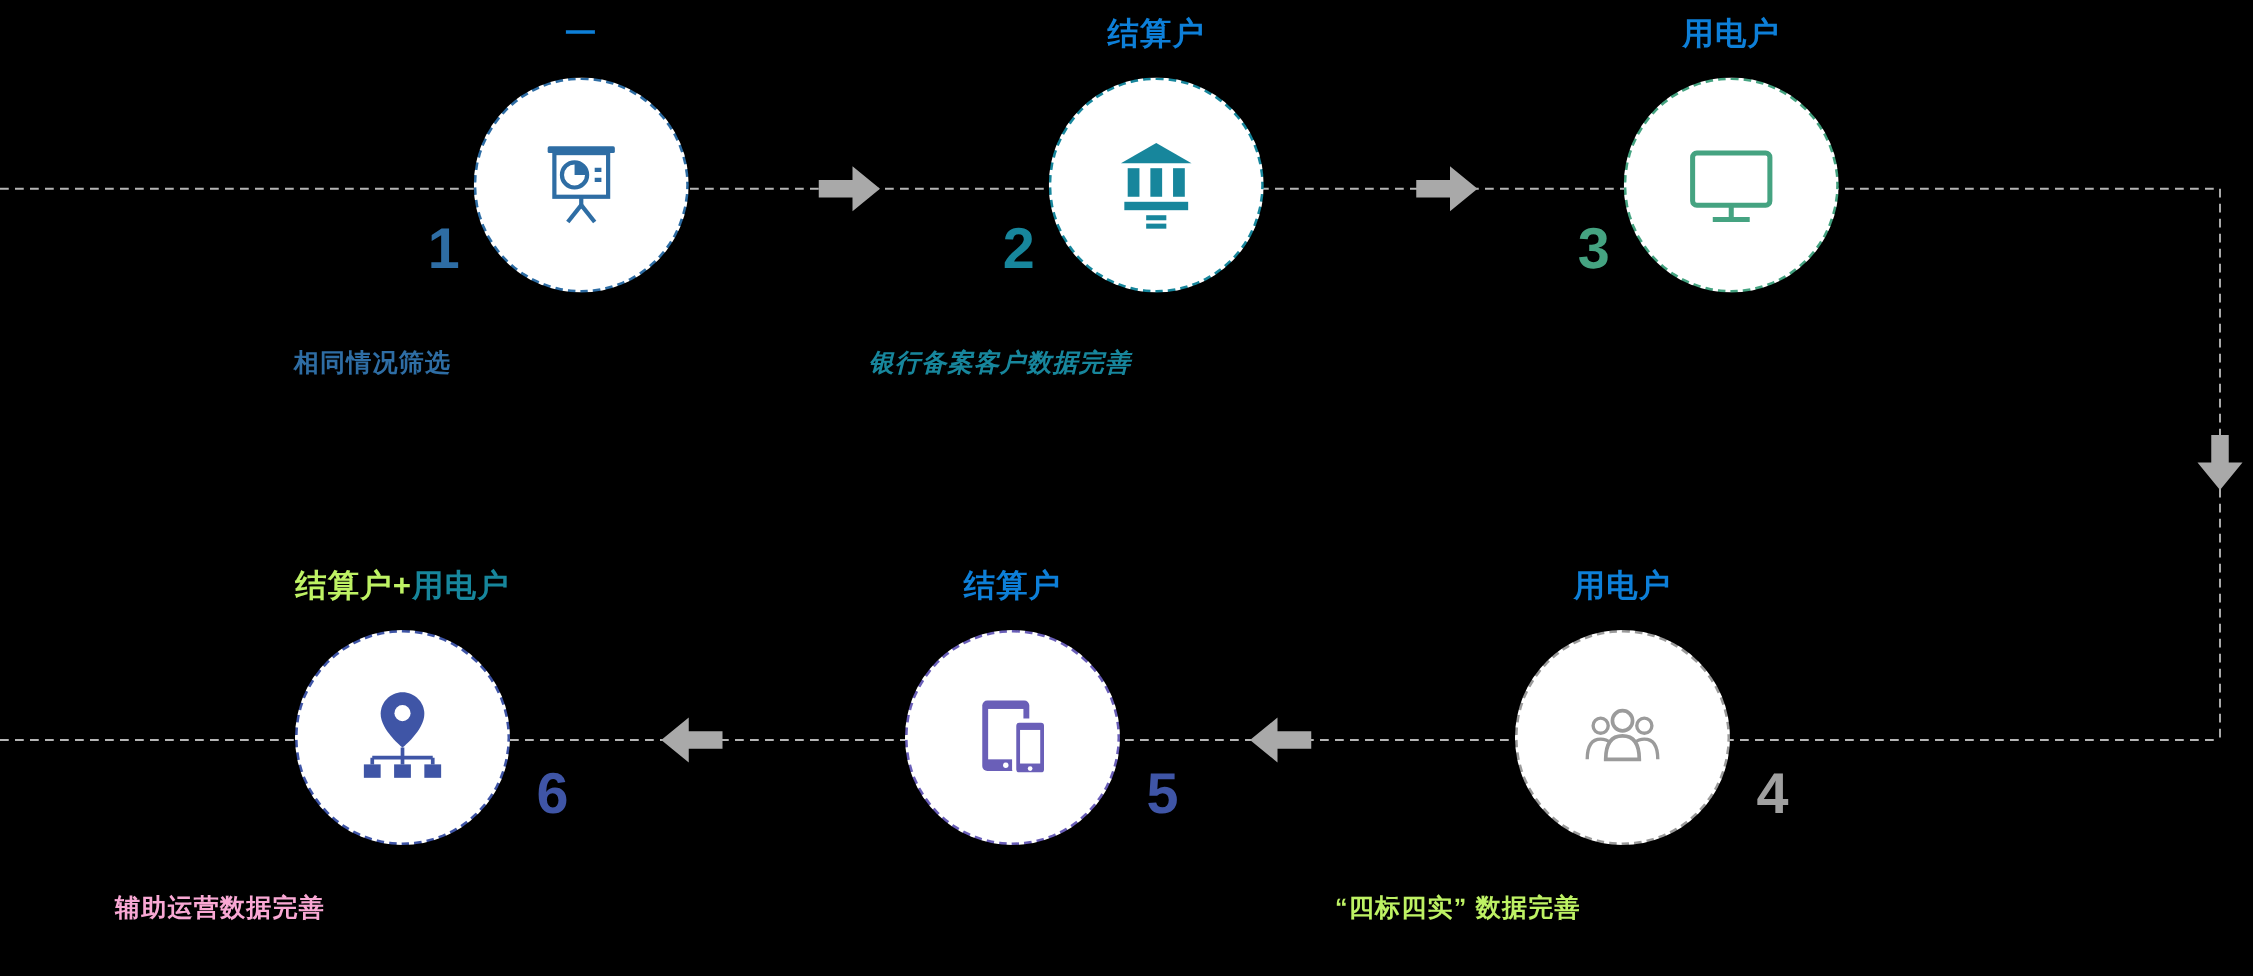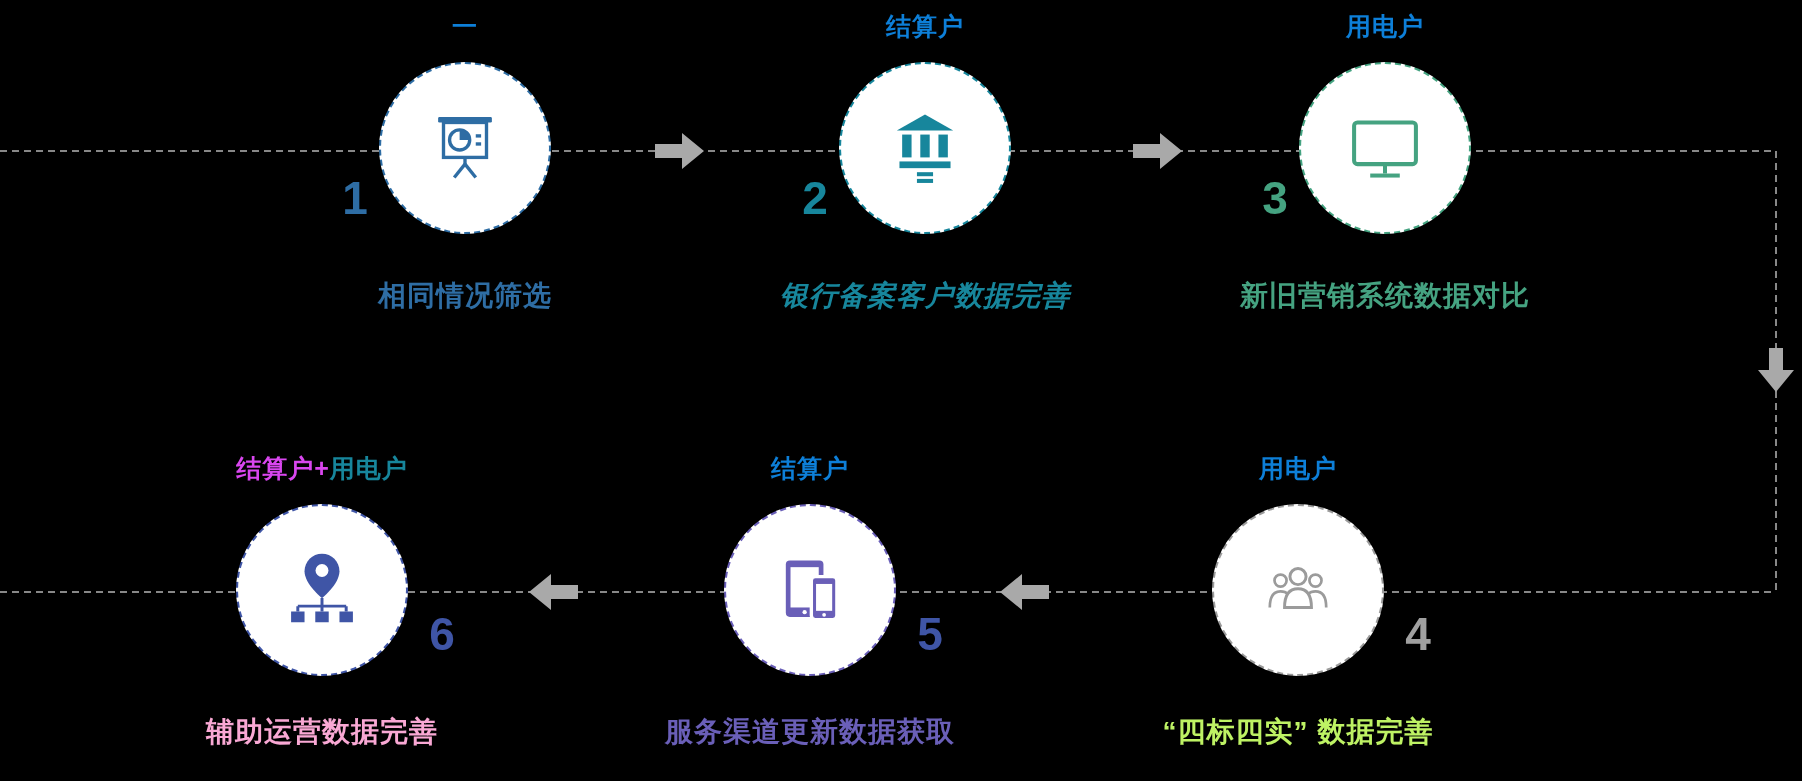--- a/index.html
+++ b/index.html
@@ -70,22 +70,21 @@
     font-size: 46px;
     font-weight: bold;
     line-height: 1;
   }
   .row1 .number { left: 85px; top: 175px; }
   .row2 .number { left: 315px; top: 181px; }
 
   .caption {
     position: absolute;
     left: 0; width: 100%;
-    text-align: center;
-    font-size: 28px;
+    font-size: 20px;
     font-weight: bold;
     letter-spacing: 1px;
     white-space: nowrap;
   }
   .row1 .caption { top: 277px; }
   .row2 .caption { top: 283px; }
 
   .circle svg { display: block; }
 </style>
 </head>
@@ -156,26 +155,25 @@
       <span></span>
     </div>
     <div class="circle" style="color: rgb(69, 163, 129);">
       <svg viewBox="0 0 64 64" width="86" height="86">
         <rect x="9" y="13" width="46" height="31" rx="2.5" fill="none" stroke="currentColor" stroke-width="3"></rect>
         <line x1="32" y1="44" x2="32" y2="51" stroke="currentColor" stroke-width="3"></line>
         <line x1="21" y1="52.5" x2="43" y2="52.5" stroke="currentColor" stroke-width="3"></line>
       </svg>
     </div>
     <div class="number" style="color: rgb(69, 163, 129);">3</div>
-    <div class="caption" style="color: rgb(69, 163, 129);">新旧营销系统数据对比</div>
   </div>
 
   <div class="step row2 s6">
     <div class="top-label">
-      <span style="color: #d946ef; text-align: center;">结算户+</span><span style="color: rgb(23, 134, 156);">用电户</span>
+      <span style="color: #bef264; text-align: center;">结算户+</span><span style="color: rgb(23, 134, 156);">用电户</span>
     </div>
     <div class="circle" style="color: rgb(63, 85, 166);">
       <svg viewBox="0 0 64 64" width="86" height="86">
         <path d="M32 5 C24.8 5 19 10.8 19 18 C19 27.6 32 38 32 38 C32 38 45 27.6 45 18 C45 10.8 39.2 5 32 5 Z" fill="currentColor"></path>
         <circle cx="32" cy="17.5" r="4.8" fill="#ffffff"></circle>
         <path d="M32 38 V44 M14 44 H50 M14 44 V48 M32 44 V48 M50 44 V48" stroke="currentColor" stroke-width="2.2" fill="none"></path>
         <rect x="9" y="48" width="10" height="8" fill="currentColor"></rect>
         <rect x="27" y="48" width="10" height="8" fill="currentColor"></rect>
         <rect x="45" y="48" width="10" height="8" fill="currentColor"></rect>
       </svg>
@@ -193,21 +191,20 @@
       <svg viewBox="0 0 64 64" width="86" height="86">
         <rect x="14" y="10" width="28" height="42" rx="3" fill="currentColor"></rect>
         <rect x="17.5" y="15" width="21" height="30" fill="#ffffff"></rect>
         <circle cx="28" cy="48.5" r="1.6" fill="#ffffff"></circle>
         <rect x="33" y="22" width="19" height="32" rx="3" fill="currentColor" stroke="#ffffff" stroke-width="2.5"></rect>
         <rect x="36.5" y="27.5" width="12" height="20" fill="#ffffff"></rect>
         <circle cx="42.5" cy="50.5" r="1.4" fill="#ffffff"></circle>
       </svg>
     </div>
     <div class="number" style="color: rgb(63, 85, 166);">5</div>
-    <div class="caption" style="color: rgb(106, 95, 184);">服务渠道更新数据获取</div>
   </div>
 
   <div class="step row2 s4">
     <div class="top-label">
       <span style="color: rgb(13, 127, 216);">用电户</span>
       <span></span>
     </div>
     <div class="circle" style="color: rgb(155, 155, 155);">
       <svg viewBox="0 0 64 64" width="86" height="86">
         <circle cx="19" cy="25" r="4.5" fill="none" stroke="currentColor" stroke-width="2"></circle>

